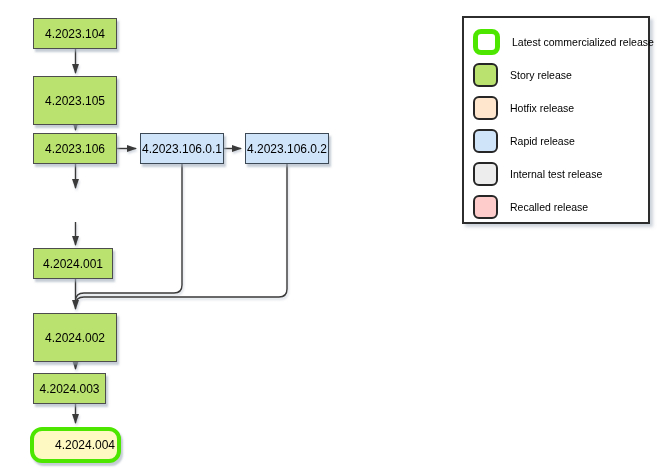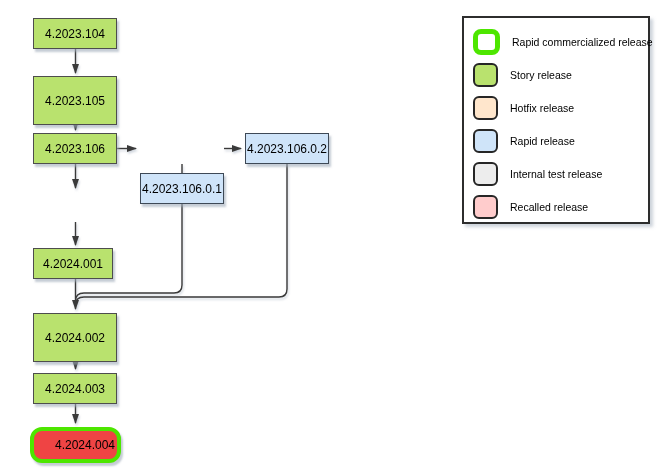--- a/index.html
+++ b/index.html
@@ -112,38 +112,38 @@
       <path class="edge" d="M287,164 L287,289 Q287,297 279,297 L84,297 Q75.5,297 75.5,305"></path>
     </g>
   </svg>
 
   <div class="node" style="left: 33px; top: 18px; width: 84px; height: 31px; background-color: rgb(185, 226, 110); border-color: rgb(77, 77, 77);">4.2023.104</div>
 
   <div class="node" style="left: 33px; top: 76px; width: 84px; height: 49px; background-color: rgb(185, 226, 110); border-color: rgb(77, 77, 77);">4.2023.105</div>
 
   <div class="node" style="left: 33px; top: 133px; width: 84px; height: 31px; background-color: rgb(185, 226, 110); border-color: rgb(77, 77, 77);">4.2023.106</div>
 
-  <div class="node" style="left: 140px; top: 133px; width: 84px; height: 31px; background-color: rgb(207, 228, 249); border-color: rgb(62, 73, 86); margin-top: 40px;">4.2023.106.0.1</div>
+  <div class="node" style="left: 140px; top: 133px; width: 84px; height: 31px; background-color: rgb(207, 228, 249); border-color: rgb(62, 73, 86);">4.2023.106.0.1</div>
 
   <div class="node" style="left: 245px; top: 133px; width: 84px; height: 31px; background-color: rgb(207, 228, 249); border-color: rgb(62, 73, 86);">4.2023.106.0.2</div>
 
 
   <div class="node" style="left: 33px; top: 248px; width: 80px; height: 31px; background-color: rgb(185, 226, 110); border-color: rgb(77, 77, 77);">4.2024.001</div>
 
   <div class="node" style="left: 33px; top: 313px; width: 84px; height: 49px; background-color: rgb(185, 226, 110); border-color: rgb(77, 77, 77);">4.2024.002</div>
 
-  <div class="node" style="left: 33px; top: 373px; width: 84px; height: 31px; background-color: rgb(185, 226, 110); border-color: rgb(77, 77, 77);">4.2024.003</div>
+  <div class="node" style="left: 33px; top: 373px; width: 73px; height: 31px; background-color: rgb(185, 226, 110); border-color: rgb(77, 77, 77);">4.2024.003</div>
 
-  <div class="node highlight" style="left: 30px; top: 427px; width: 91px; height: 36px; background-color: #ef4444; border-color: rgb(77, 230, 0); padding-left: 19px;">4.2024.004</div>
+  <div class="node highlight" style="left: 30px; top: 427px; width: 91px; height: 36px; background-color: #fef9c3; border-color: rgb(77, 230, 0); padding-left: 19px;">4.2024.004</div>
 
   <div class="legend">
 
     <div class="legend-row" style="top:10px">
       <span class="swatch latest" style="background-color: rgb(255, 255, 255); border-color: rgb(77, 230, 0);"></span>
-      <span class="legend-label">Rapid commercialized release</span>
+      <span class="legend-label">Latest commercialized release</span>
     </div>
 
     <div class="legend-row" style="top:43px">
       <span class="swatch" style="background-color: rgb(185, 226, 110); border-color: rgb(38, 38, 38);"></span>
       <span class="legend-label">Story release</span>
     </div>
 
     <div class="legend-row" style="top:76px">
       <span class="swatch" style="background-color: rgb(255, 230, 204); border-color: rgb(38, 38, 38);"></span>
       <span class="legend-label">Hotfix release</span>

